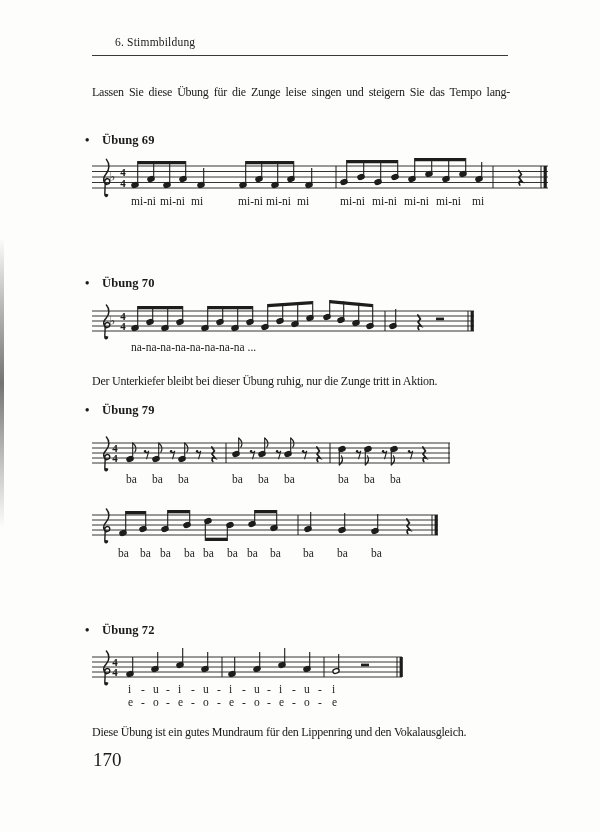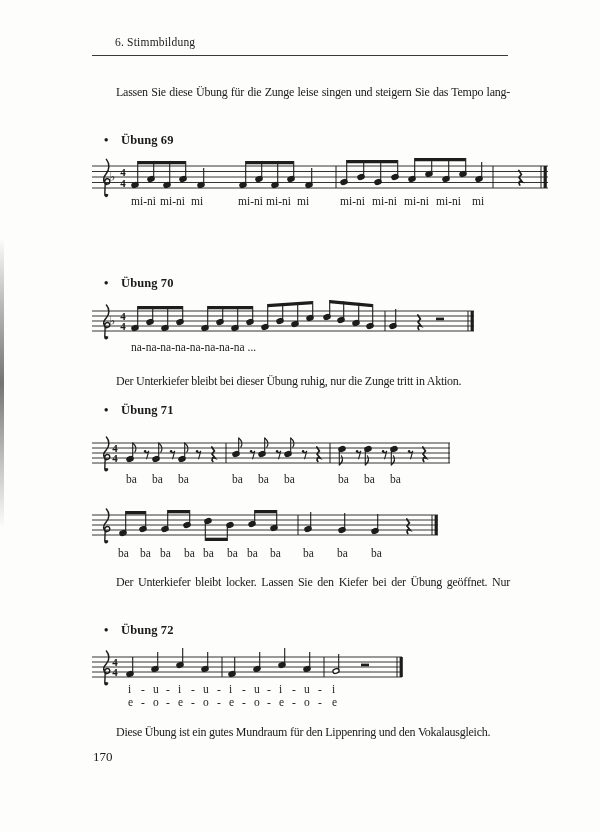--- a/index.html
+++ b/index.html
@@ -5,25 +5,25 @@
   html,body{margin:0;padding:0;}
   body{
     width:600px;height:832px;position:relative;
     background:#fdfdfb;color:#1a1a1a;
     font-family:"Liberation Serif",serif;
     overflow:hidden;
   }
   .runhead{position:absolute;left:93px;top:36px;font-size:11.5px;letter-spacing:.2px;padding-left:22px;}
   .rule{position:absolute;left:92px;top:55px;width:416px;height:1px;background:#3a3a3a;}
   .para{position:absolute;left:92px;width:418px;font-size:12px;line-height:21px;letter-spacing:-.25px;}
-  .line{white-space:normal;margin-left:24px;}
+  .line{white-space:normal;}
   .line.just{text-align:justify;text-align-last:justify;}
-  .bullet{position:absolute;left:104px;font-size:12.5px;font-weight:bold;letter-spacing:.1px;}
+  .bullet{position:absolute;left:85px;font-size:12.5px;font-weight:bold;letter-spacing:.1px;}
   .bullet .dot{display:inline-block;width:17px;font-weight:bold;}
-  .pagenum{position:absolute;left:93px;top:749px;font-size:13px;}
+  .pagenum{position:absolute;left:93px;top:749px;font-size:19px;}
   #music-overlay{position:absolute;left:0;top:0;}
   .edge-artifact{
     position:absolute;left:0;top:238px;width:4px;height:290px;border-radius:2px;
     background:linear-gradient(to bottom,
       rgba(130,130,130,0) 0%, rgba(110,110,110,.45) 22%,
       rgba(70,70,70,.75) 50%, rgba(110,110,110,.4) 78%, rgba(140,140,140,0) 100%);
   }
 </style>
 </head>
 <body>
@@ -46,25 +46,24 @@
 
 <div class="bullet" style="top:276px">
   <span class="dot">•</span><span>Übung 70</span>
 </div>
 
 <div class="para" style="top:371px">
   <div class="line">Der Unterkiefer bleibt bei dieser Übung ruhig, nur die Zunge tritt in Aktion.</div>
 </div>
 
 <div class="bullet" style="top:403px">
-  <span class="dot">•</span><span>Übung 71</span>
+  <span class="dot">•</span><span>Übung 79</span>
 </div>
 
 <div class="para" style="top:572px">
-  <div class="line just">Der Unterkiefer bleibt locker. Lassen Sie den Kiefer bei der Übung geöffnet. Nur</div>
 </div>
 
 <div class="bullet" style="top:623px">
   <span class="dot">•</span><span>Übung 72</span>
 </div>
 
 <div class="para" style="top:722px">
   <div class="line">Diese Übung ist ein gutes Mundraum für den Lippenring und den Vokalausgleich.</div>
 </div>
 

